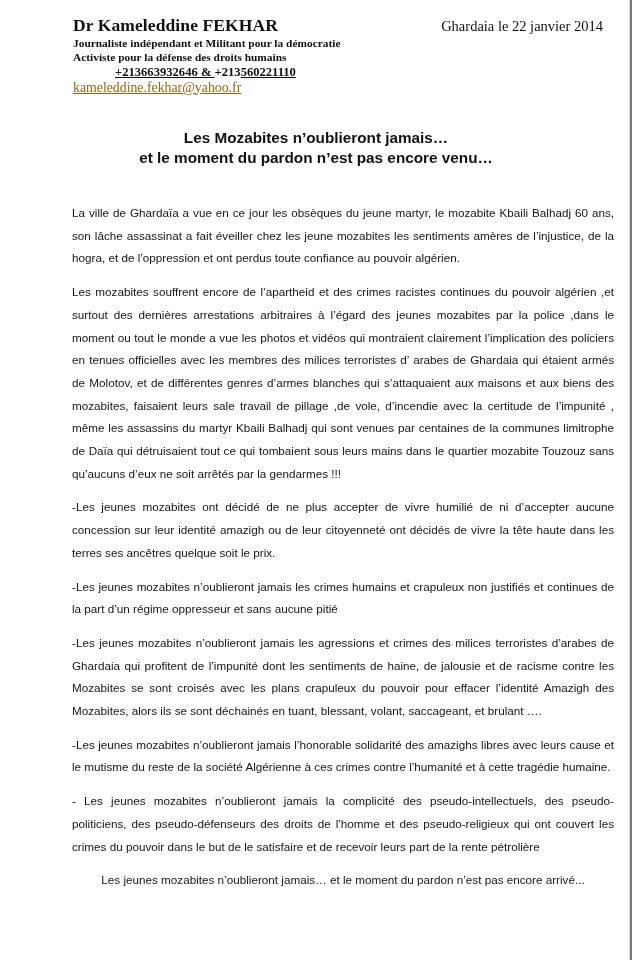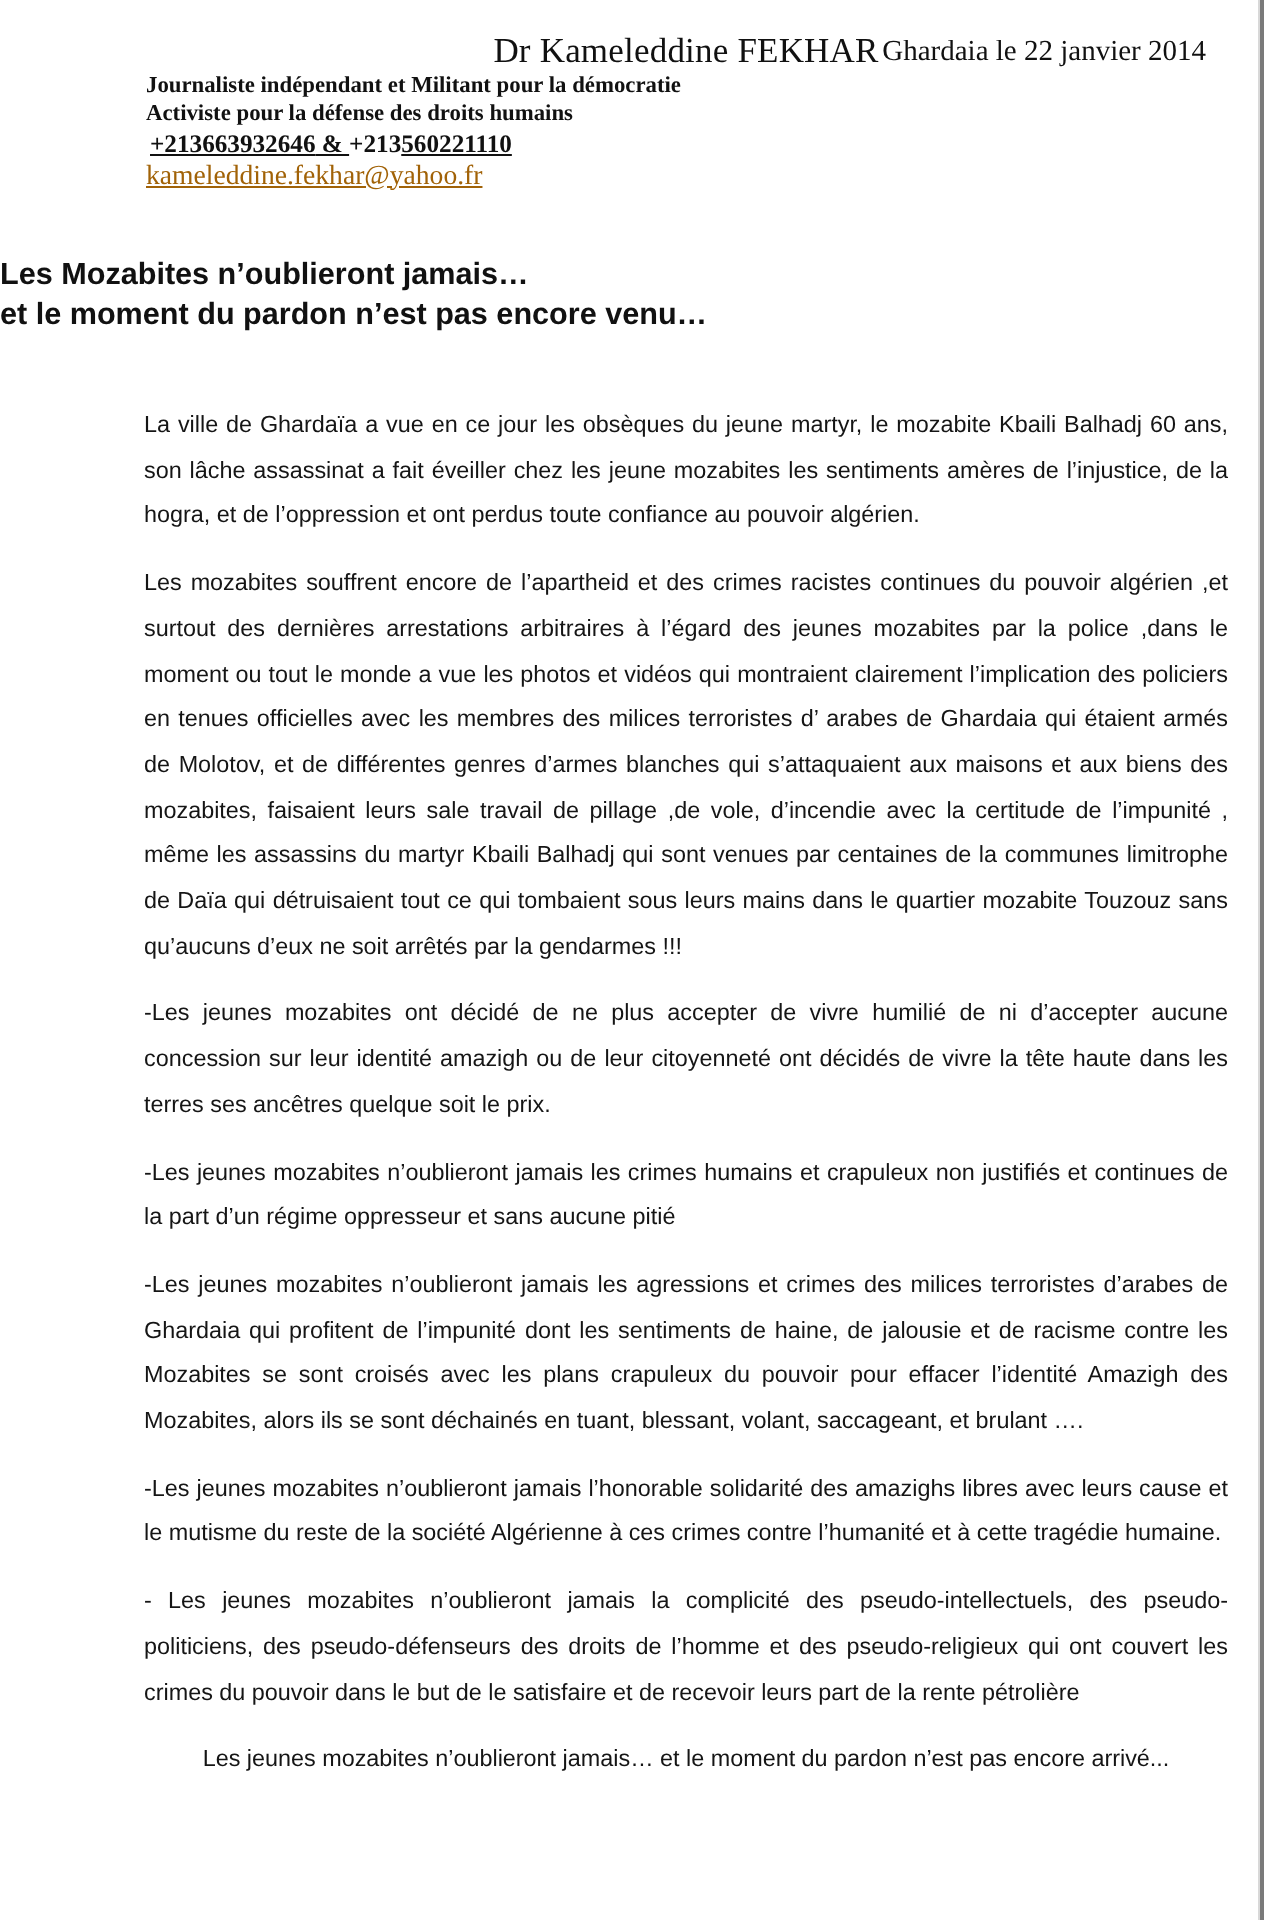--- a/index.html
+++ b/index.html
@@ -9,37 +9,37 @@
     }
     .edge {
       position: absolute; top: 0; right: 0; width: 2px; height: 960px;
       background: #7a7a7a; border-left: 1px solid #d8d8d8;
     }
     .header {
       position: absolute; left: 73px; top: 14px; width: 540px;
       font-family: "Liberation Serif", serif;
     }
     .author {
-      font-size: 17.5px; font-weight: normal; line-height: 22px; letter-spacing: 0.1px; text-align: center;
+      font-size: 17.5px; font-weight: bold; line-height: 22px; letter-spacing: 0.1px;
     }
     .date {
       position: absolute; right: 10px; top: 4px; font-size: 14.5px; font-weight: normal;
       font-family: "Liberation Serif", serif;
     }
     .sub {
       font-size: 11.4px; font-weight: bold; line-height: 14.3px;
     }
-    .phones { font-size: 12.6px; font-weight: bold; line-height: 15px; margin-top: 0px; padding-left: 2px; }
+    .phones { font-size: 12.6px; font-weight: bold; line-height: 15px; margin-top: 0px; padding-left: 2px; margin-left: 40px; }
     .phones .u { text-decoration: underline; }
     .email {
       font-size: 13.8px; color: #a16207; text-decoration: underline; line-height: 15px;
       cursor: pointer;
     }
     .titles {
-      position: absolute; left: 0; top: 128px; width: 632px; 
+      position: absolute; left: 0; top: 128px; width: 632px; text-align: center;
       font-family: "Liberation Sans", sans-serif; font-weight: bold; font-size: 15.3px; color: #111;
     }
     .titles .t1 { line-height: 20px; }
     .titles .t2 { line-height: 20px; }
     .body {
       position: absolute; left: 72px; top: 202px; width: 542px;
       font-family: "Liberation Sans", sans-serif; font-size: 11.7px; line-height: 22.7px;
       text-align: justify; color: #151515;
     }
     .body p { margin: 0 0 11px 0; }

